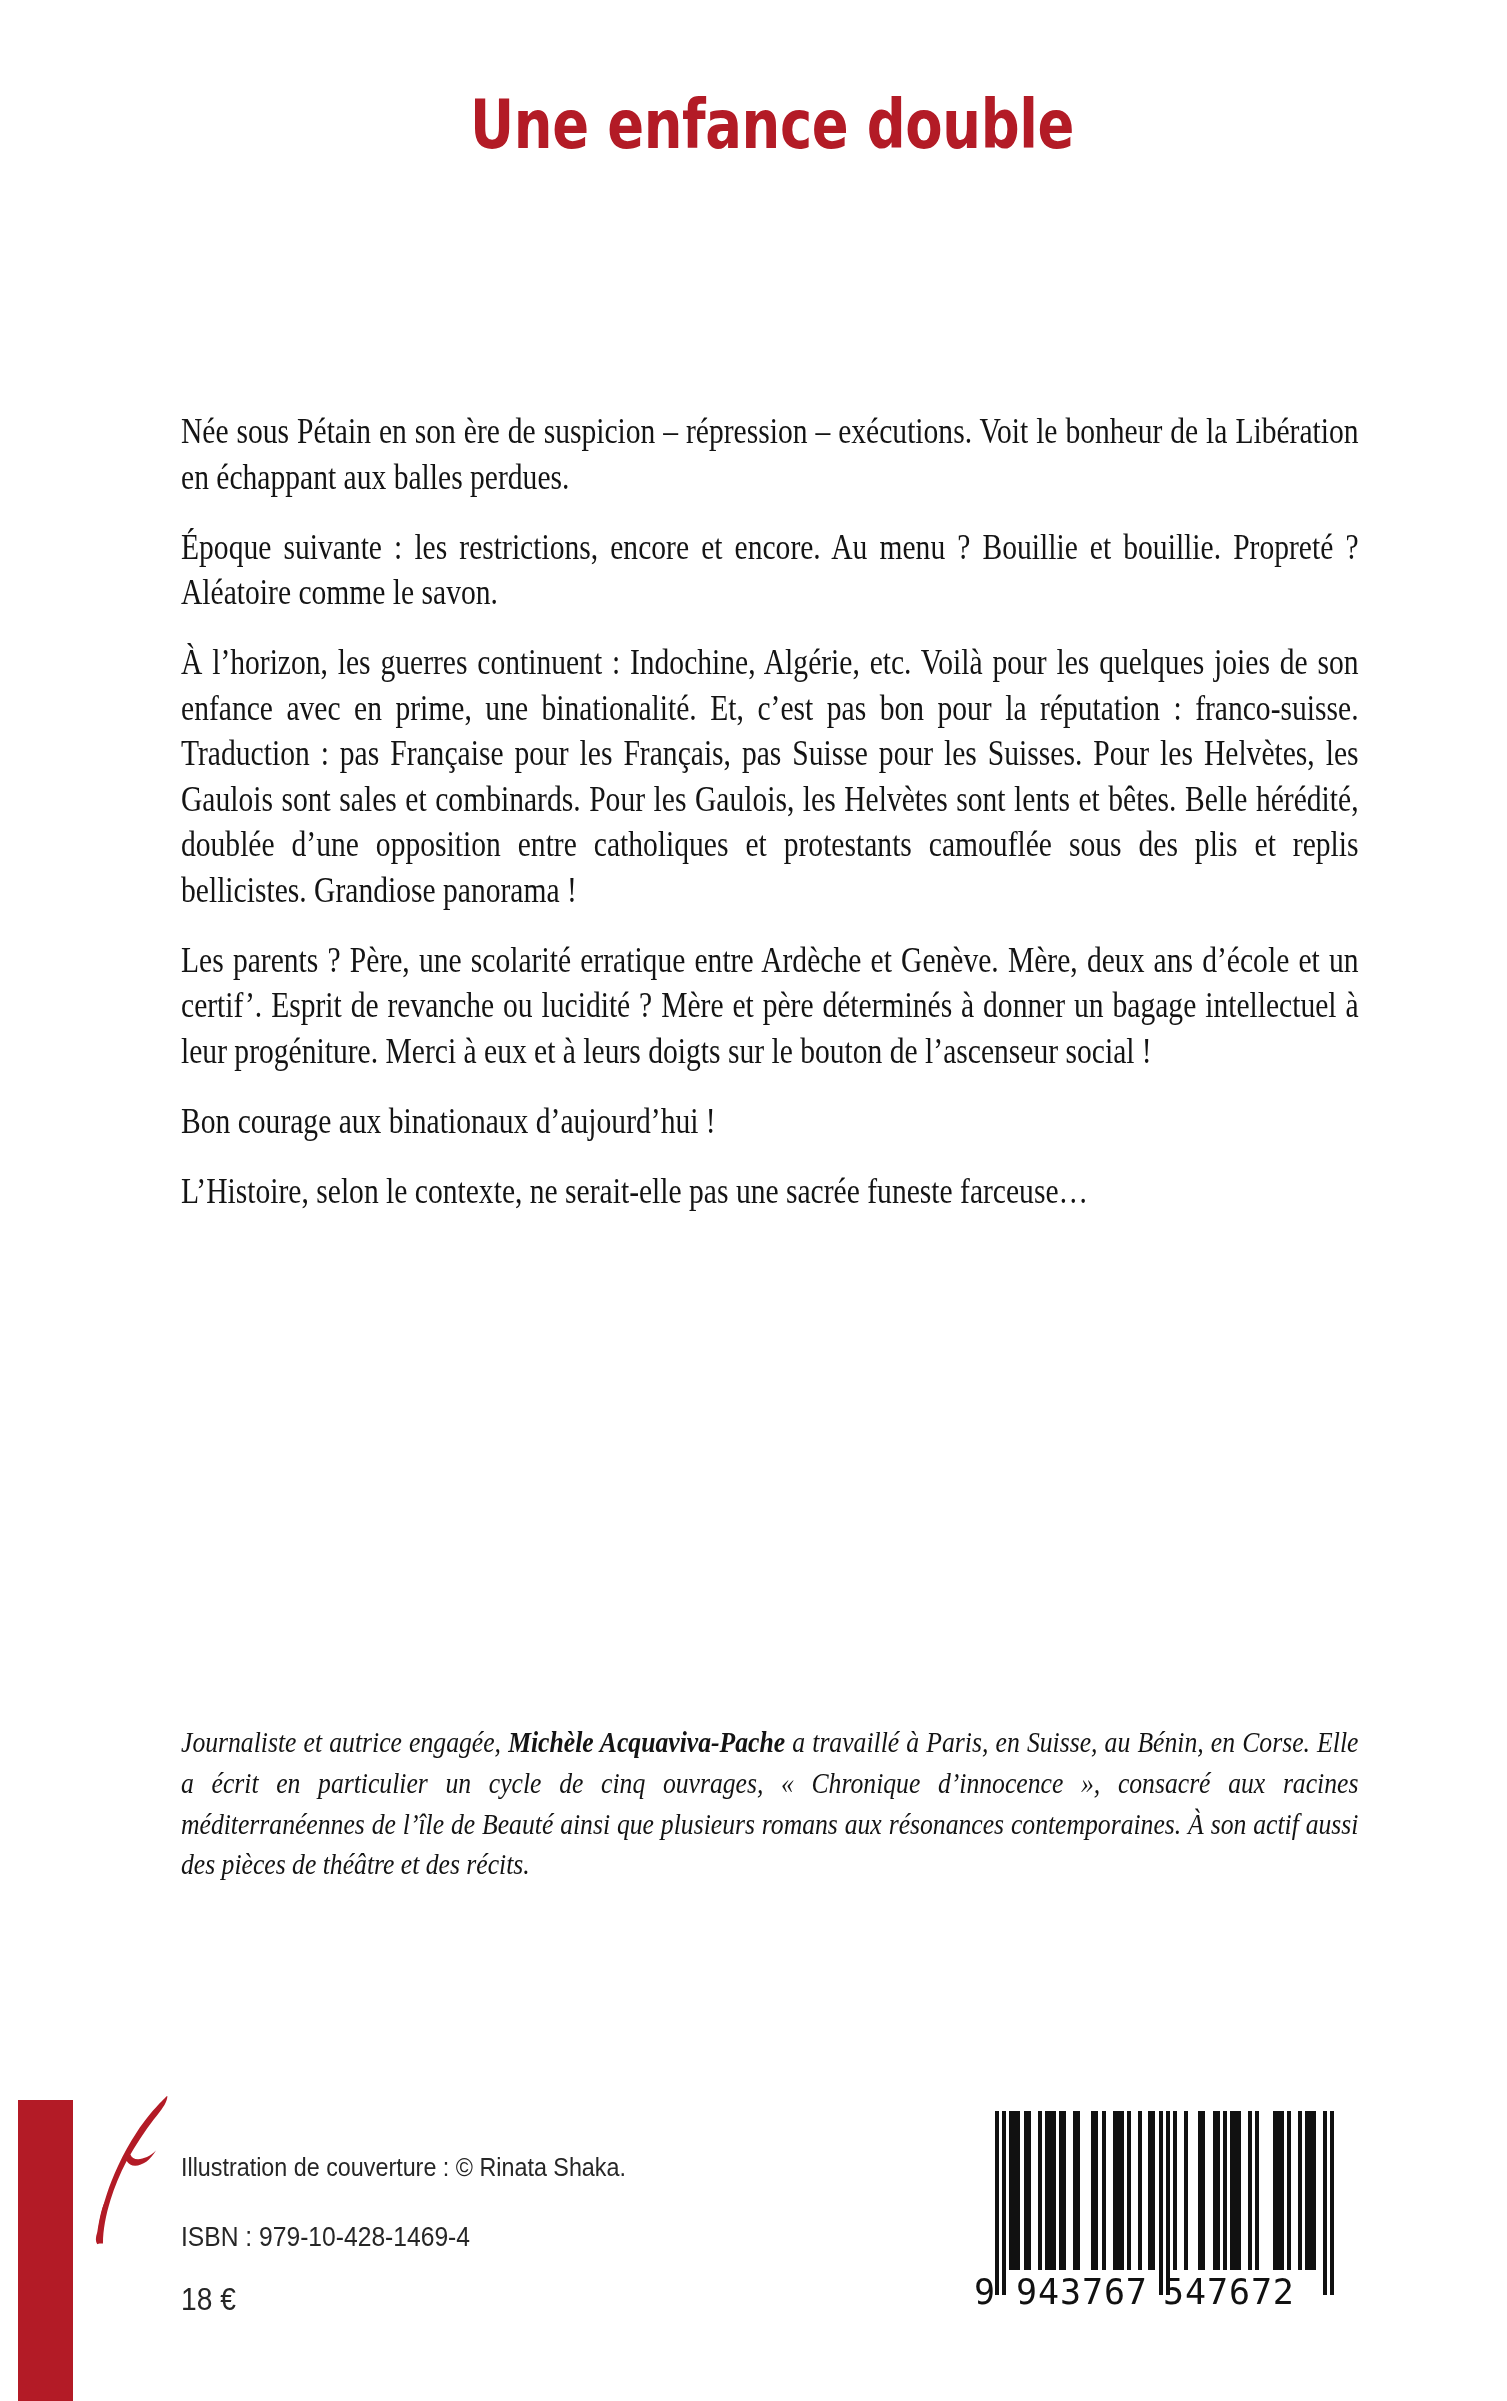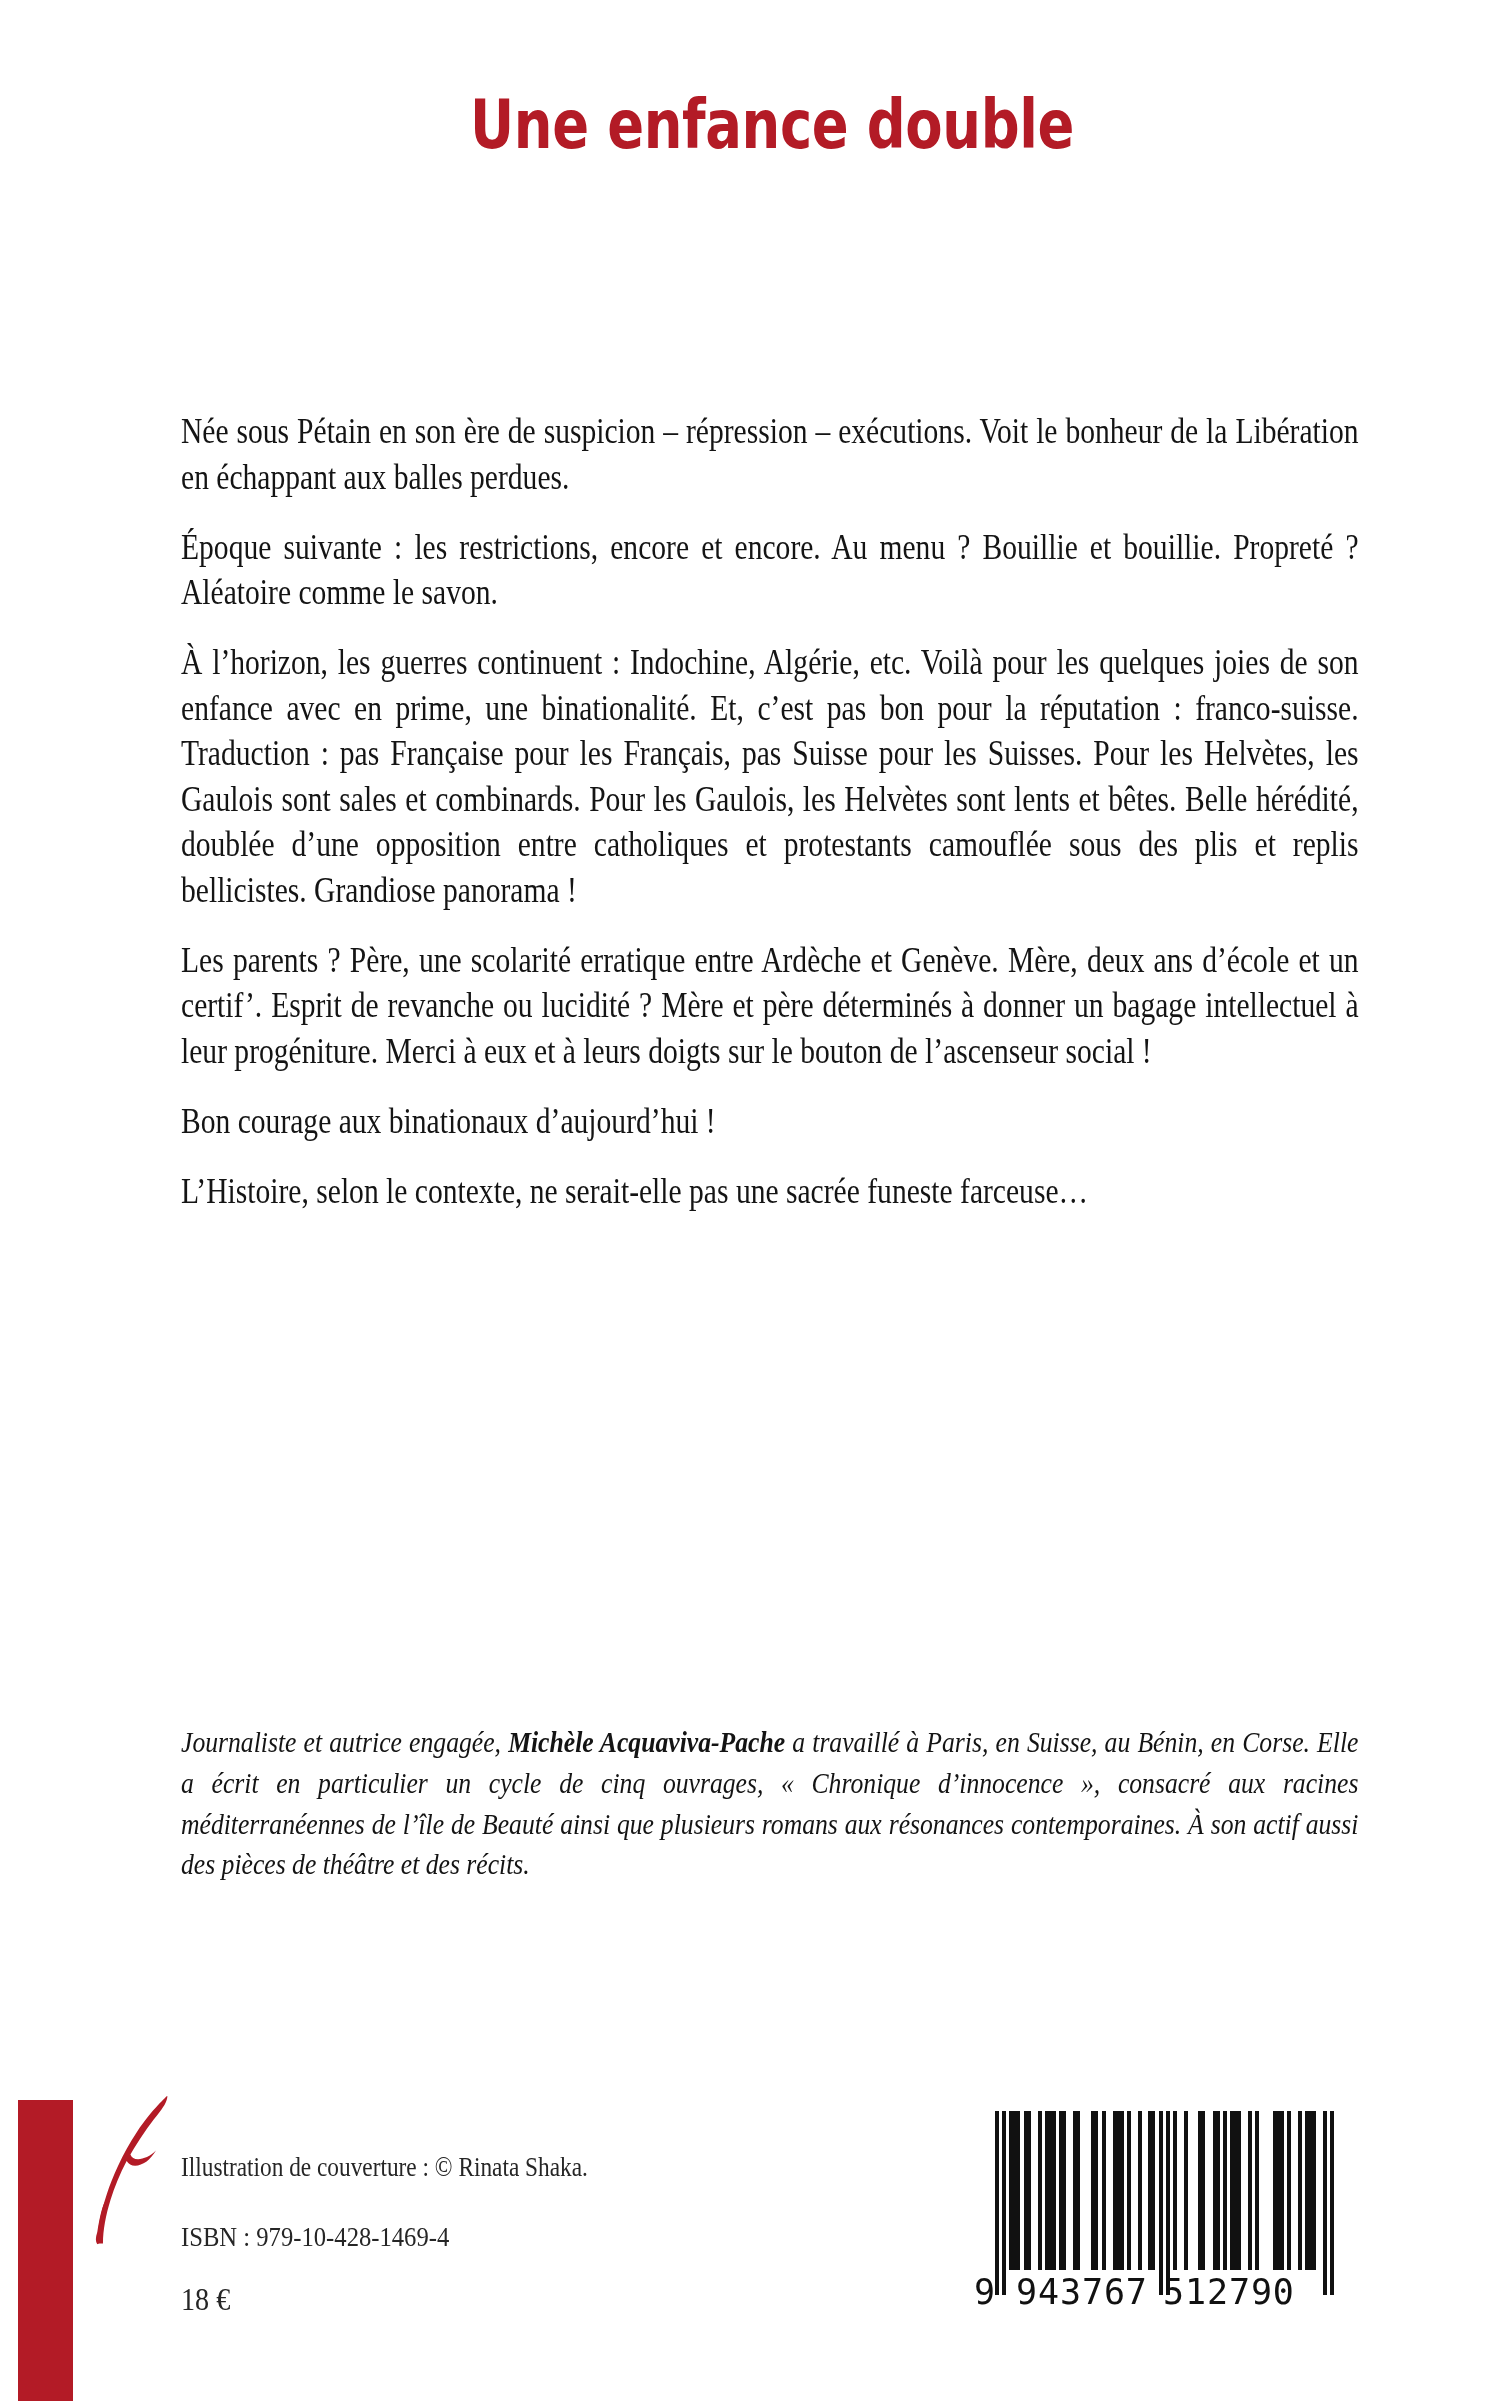--- a/index.html
+++ b/index.html
@@ -119,21 +119,21 @@
     position: absolute;
     left: 66px;
     top: 2090px;
     width: 91px;
     height: 161px;
   }
   .footer-text {
     position: absolute;
     left: 163px;
     top: 2154px;
-    font-family: Liberation Serif, serif;
+    font-family: Liberation Sans, sans-serif;
     color: #262626;
   }
   .footer-text .illus {
     font-size: 26.5px;
     line-height: 1;
     transform: scaleX(0.88);
     transform-origin: left center;
     white-space: nowrap;
   }
   .footer-text .isbn {
@@ -261,18 +261,18 @@
         <i style="left: 278px; width: 10.7px;"></i>
         <i style="left: 292px; width: 3.6px;"></i>
         <i style="left: 303px; width: 3.6px;"></i>
         <i style="left: 310px; width: 10.7px;"></i>
         <i class="guard" style="left: 328px; width: 3.6px;"></i>
         <i class="guard" style="left: 335px; width: 3.6px;"></i>
       </div>
     <div class="barcode-digits">
       <span class="bc-left">9</span>
       <span class="bc-mid">943767</span>
-      <span class="bc-right">512790</span>
+      <span class="bc-right">547672</span>
     </div>
   </div>
 
 </div>
 
 
 </body></html>

